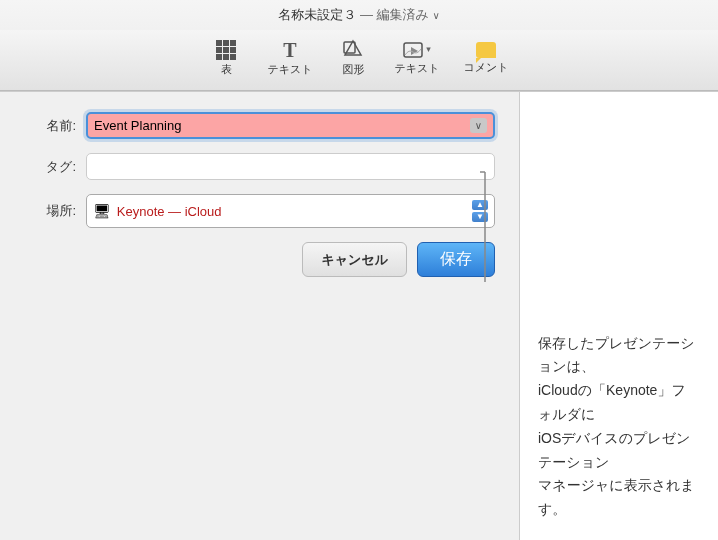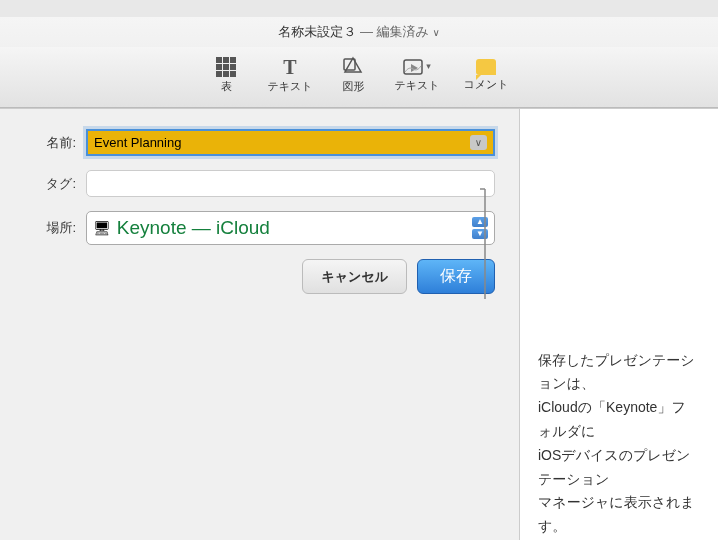--- a/index.html
+++ b/index.html
@@ -13,21 +13,20 @@
       position: relative;
     }
 
     
     .titlebar {
       width: 100%;
       background: linear-gradient(to bottom, #f5f5f5, #e8e8e8);
       border-bottom: 1px solid #ccc;
       padding: 6px 0 0 0;
       text-align: center;
-      margin-top: 17px;
     }
 
     .titlebar-text {
       font-size: 13px;
       color: #333;
       margin-bottom: 6px;
     }
 
     .titlebar-text .chevron {
       font-size: 10px;
@@ -147,23 +146,23 @@
       text-align: right;
       margin-right: 10px;
       flex-shrink: 0;
     }
 
     
     .name-input-wrapper {
       flex: 1;
       display: flex;
       align-items: center;
-      background: #eab308;
+      background: #fca5a5;
       border: 2px solid #4a90d9;
-      border-radius: 0;
+      border-radius: 5px;
       padding: 4px 6px;
       box-shadow: 0 0 0 3px rgba(74,144,217,0.25);
     }
 
     .name-input {
       flex: 1;
       border: none;
       outline: none;
       font-size: 13px;
       background: transparent;
@@ -204,22 +203,22 @@
       position: relative;
     }
 
     .location-icon {
       font-size: 14px;
       margin-right: 6px;
     }
 
     .location-text {
       flex: 1;
-      font-size: 19px;
-      color: #15803d;
+      font-size: 13px;
+      color: #b91c1c;
     }
 
     .location-stepper {
       display: flex;
       flex-direction: column;
       margin-left: 4px;
     }
 
     .stepper-btn {
       background: linear-gradient(to bottom, #5ba0e8, #4080cc);

